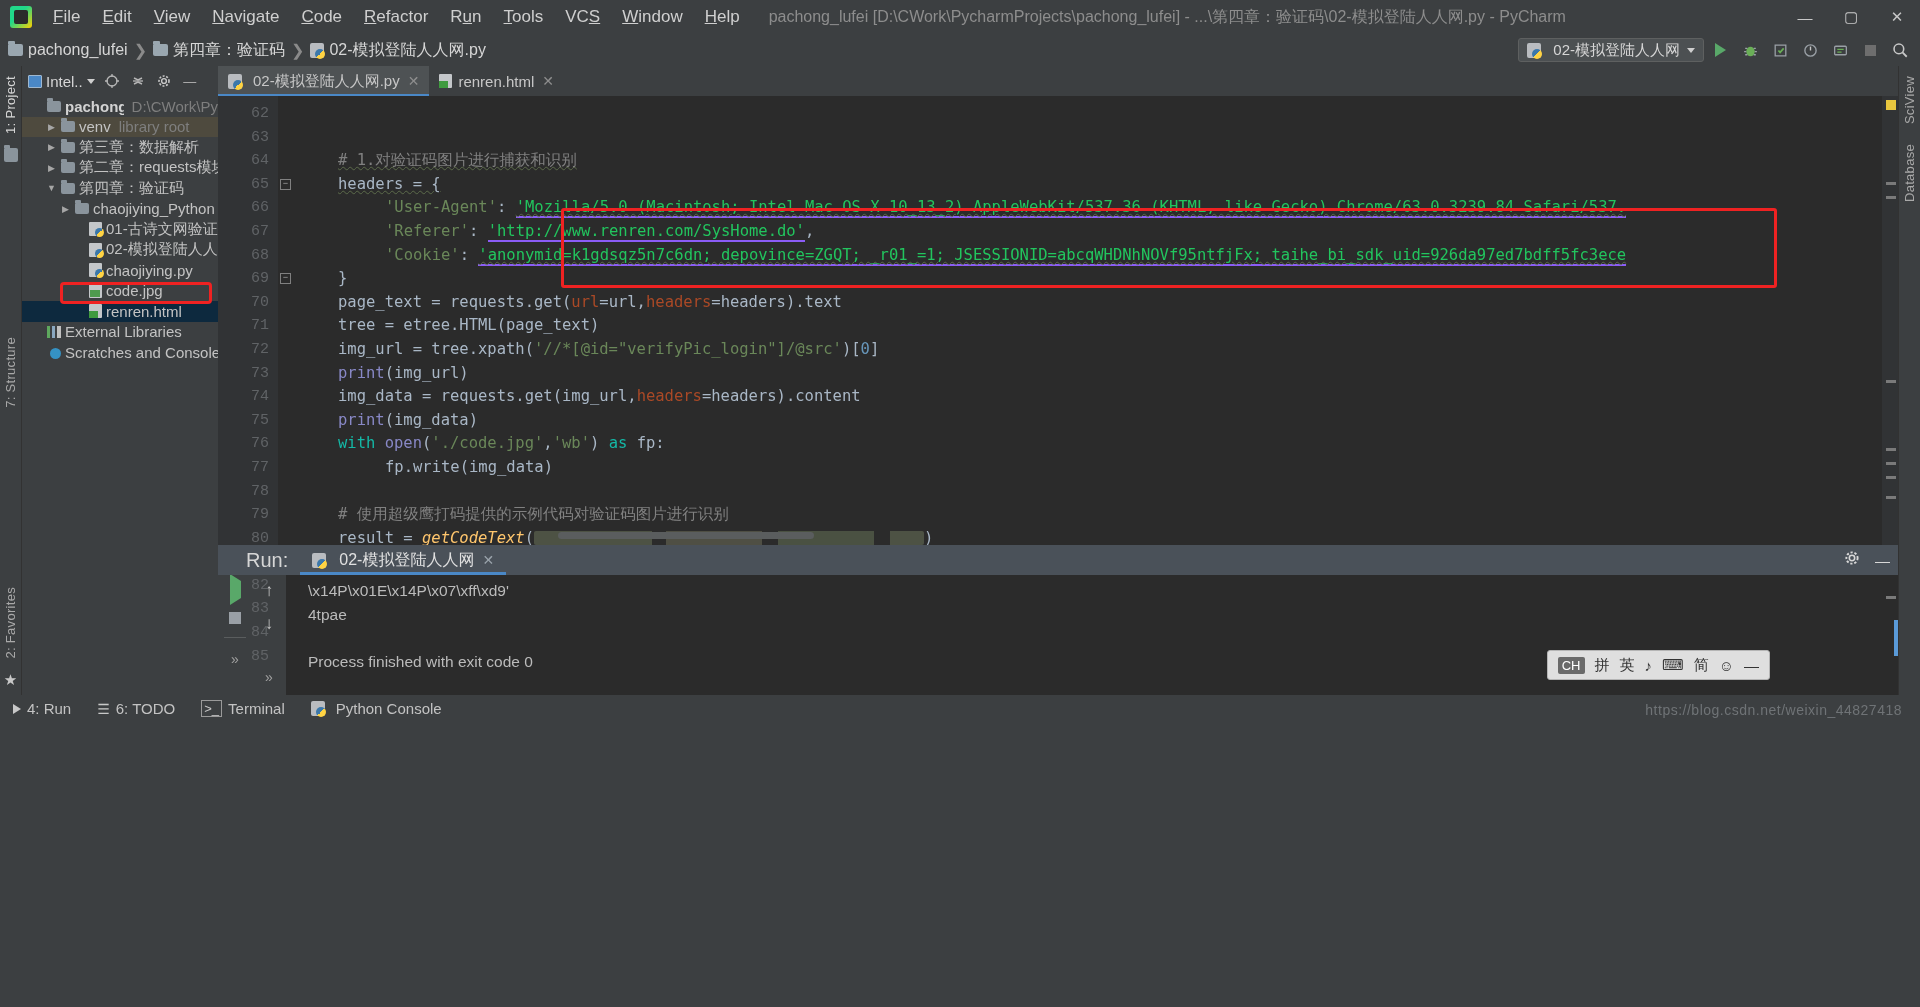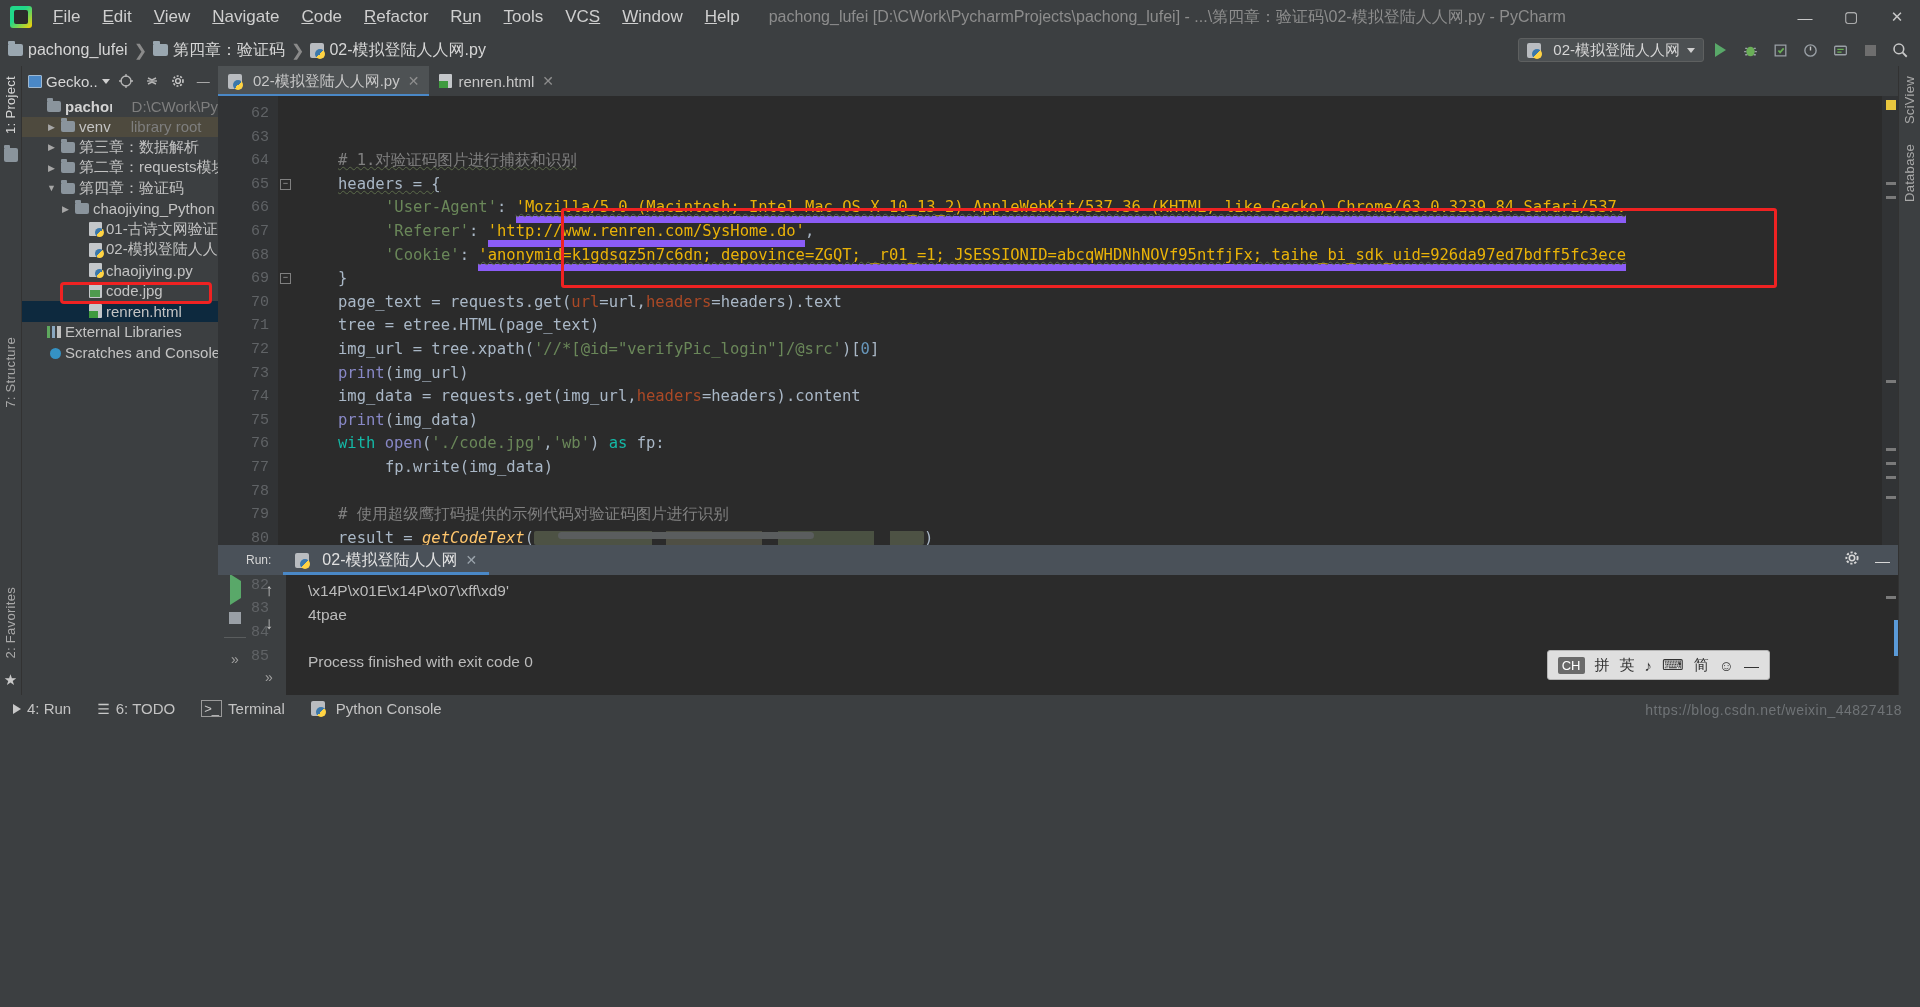--- a/index.html
+++ b/index.html
@@ -79,21 +79,21 @@
   .imgf{ width:13px;height:14px;background:#c4c7ca;border-radius:1px;position:relative;flex:0 0 13px;}
   .imgf:after{content:"";position:absolute;left:1px;bottom:1px;width:10px;height:7px;background:#4e9a4e;}
   .htmf{ width:13px;height:14px;background:#c4c7ca;border-radius:1px;position:relative;flex:0 0 13px;}
   .htmf:after{content:"";position:absolute;left:0px;bottom:0px;width:9px;height:7px;background:#3f9a3f;}
   .libic{ width:14px;height:12px;flex:0 0 14px;
      background:linear-gradient(90deg,#5ea85e 0 3px,transparent 3px 5px,#8aa7c0 5px 8px,transparent 8px 10px,#c0c0c0 10px 13px);}
   .scric{ width:14px;height:14px;flex:0 0 14px; position:relative; }
   .scric:after{content:"";position:absolute;right:0;bottom:0;width:11px;height:11px;border-radius:50%;background:#3592c4;}
   .tlabel{ overflow:hidden; text-overflow:clip; }
   .tlabel.b{ font-weight:bold; color:#d2d2d2; }
-  .tsub{ color:#7e7e7e; margin-left:16px; }
+  .tsub{ color:#7e7e7e; margin-left:4px; }
   .red-ring{ position:absolute; left:38px; top:186px; width:152px; height:22px; border:3px solid #ef2222; border-radius:4px; pointer-events:none;}
 
   
   .editor-col{ flex:1 1 auto; display:flex; flex-direction:column; min-width:0; background:#2b2b2b;}
   .tabbar{ height:30px; background:#3c3f41; display:flex; align-items:stretch; flex:0 0 30px; }
   .etab{ display:flex; align-items:center; gap:6px; padding:0 10px; font-size:15px; color:#c7c7c7; position:relative; }
   .etab.active{ background:#4e5254; }
   .etab.active:after{ content:""; position:absolute; left:0; right:0; bottom:0; height:2px; background:#4a88c7; }
   .etab .x{ color:#8e8e8e; font-size:14px; margin-left:2px;}
   .htm-ic{width:13px;height:14px;background:#c4c7ca;border-radius:1px;position:relative;}
@@ -103,37 +103,37 @@
   .gutter{ width:60px; flex:0 0 60px; background:#313335; text-align:right;
            font-family:"DejaVu Sans Mono", monospace; font-size:15px; color:#606366; padding-top:6px;}
   .gline{ height:23.6px; line-height:23.6px; padding-right:9px; position:relative;font-family:Liberation Mono, monospace;}
   .foldmk{ position:absolute; right:-13px; top:6px; width:11px;height:11px;border:1px solid #808080;
            color:#aaa;font-size:9px;line-height:9px;text-align:center;background:#2b2b2b;}
   .code{ flex:1 1 auto; position:relative; overflow:hidden; padding-top:6px;
          font-family:"DejaVu Sans Mono", monospace; font-size:15.5px; color:#a9b7c6; }
   .cl{ height:23.6px; line-height:23.6px; white-space:pre; padding-left:60px; }
   .kw{ color:#14b8a6; }
   .str{ color:#6a8759; }
-  .strU{ color:#eab308; border-bottom:7px solid #8b5cf6;}
+  .strU{ color:#22c55e; border-bottom:2px solid #8b5cf6;}
   .cmt{ color:#808080; }
   .fn{ color:#ffc66d;font-style:italic; }
   .num{ color:#6897bb; }
   .bi{ color:#8888c6; }
   .kwarg{ color:#aa4926; }
   .squig{ text-decoration: underline; text-decoration-style: wavy; text-decoration-color:#5b6a4a; text-decoration-thickness:1px;}
   .hl-box{ position:absolute; left:343px; top:112px; width:1216px; height:80px; border:3px solid #ef2222; border-radius:3px; pointer-events:none; }
   .blur{ display:inline-block; height:14px; vertical-align:middle; border-radius:2px; }
   .rgut{ width:16px; flex:0 0 16px; background:#313335; position:relative;}
   .rmark{ position:absolute; right:2px; width:10px;height:3px; }
   .hscroll{ position:absolute; left:280px; bottom:6px; width:256px; height:7px; background:#5a5d5e; border-radius:4px;}
 
   
   .runpanel{ height:150px; flex:0 0 150px; display:flex; flex-direction:column; background:#3c3f41; }
   .run-head{ height:30px; flex:0 0 30px; display:flex; align-items:center; gap:0px; background:#4a5159; position:relative;}
-  .run-label{ font-size:12px; color:#d6d6d6; padding:0 12px 0 28px;}
+  .run-label{ font-size:20px; color:#d6d6d6; padding:0 12px 0 28px;}
   .run-tab{ display:flex;align-items:center;gap:8px; padding:0 12px; height:30px; position:relative; font-size:16px; color:#e0e0e0;}
   .run-tab:after{ content:""; position:absolute; left:0;right:0;bottom:0;height:3px;background:#4a88c7;}
   .run-head-right{ position:absolute; right:8px; display:flex; align-items:center; gap:14px;}
   .run-body{ flex:1 1 auto; display:flex; background:#2b2b2b; min-height:0;}
   .run-side{ width:68px; flex:0 0 68px; background:#3c3f41; display:flex; padding-top:6px;}
   .run-col{ width:34px; display:flex; flex-direction:column; align-items:center; gap:13px;}
   .run-out{ flex:1 1 auto; font-family:Liberation Sans, sans-serif; font-size:15.5px; color:#bbbbbb;
             padding:4px 0 0 22px; overflow:hidden; line-height:23.6px; white-space:pre;}
 
   
@@ -241,21 +241,21 @@
       <div style="display:flex;flex-direction:column;align-items:center;gap:8px;">
         <div class="vtab">2: Favorites</div>
         <div style="color:#c8c8c8;font-size:15px;">★</div>
       </div>
     </div>
 
     <div class="project">
       <div class="proj-head">
         <div class="proj-title">
           <span class="proj-sq"></span>
-          <span>Gecko..</span>
+          <span>Intel..</span>
           <span class="caret-d"></span>
         </div>
         <div class="ph-ic">
           <svg width="16" height="16" viewBox="0 0 16 16">
               <circle cx="8" cy="8" r="5" fill="none" stroke="#b6b6b6" stroke-width="1.3"></circle>
               <path d="M8 1v3M8 12v3M1 8h3M12 8h3" stroke="#b6b6b6" stroke-width="1.3"></path>
             </svg>
         </div>
         <div class="ph-ic">
           <svg width="16" height="16" viewBox="0 0 16 16">

